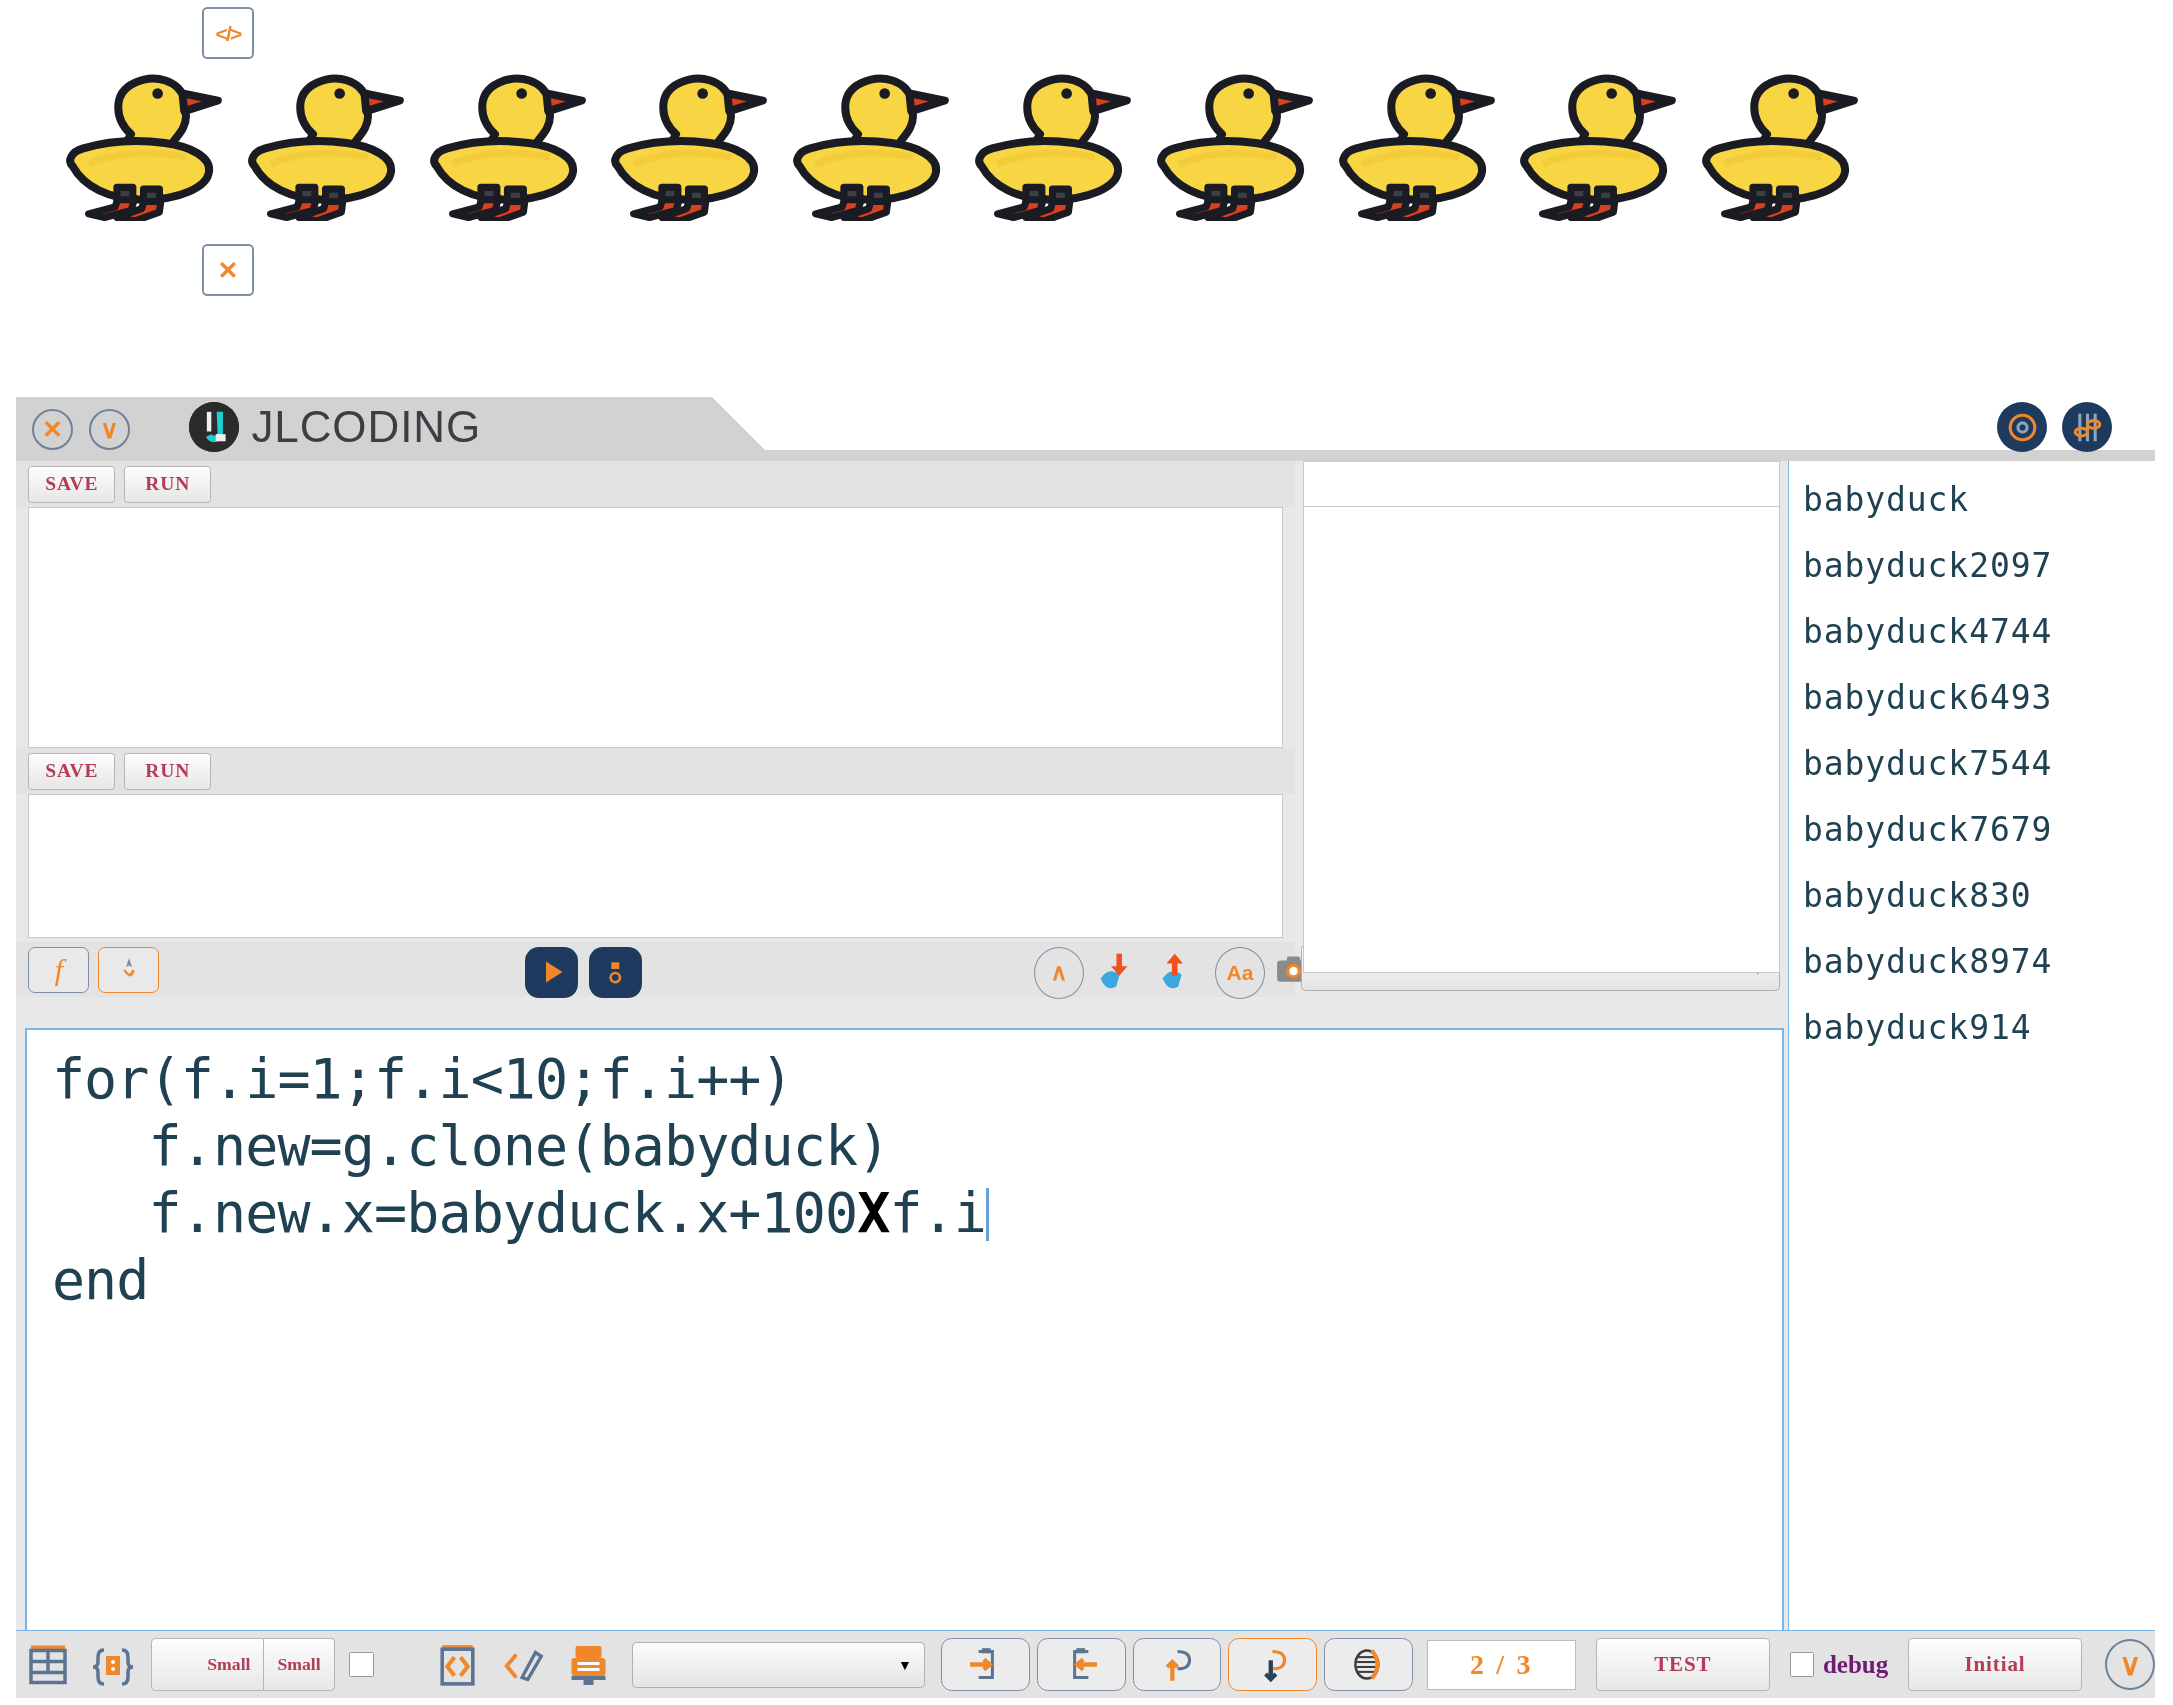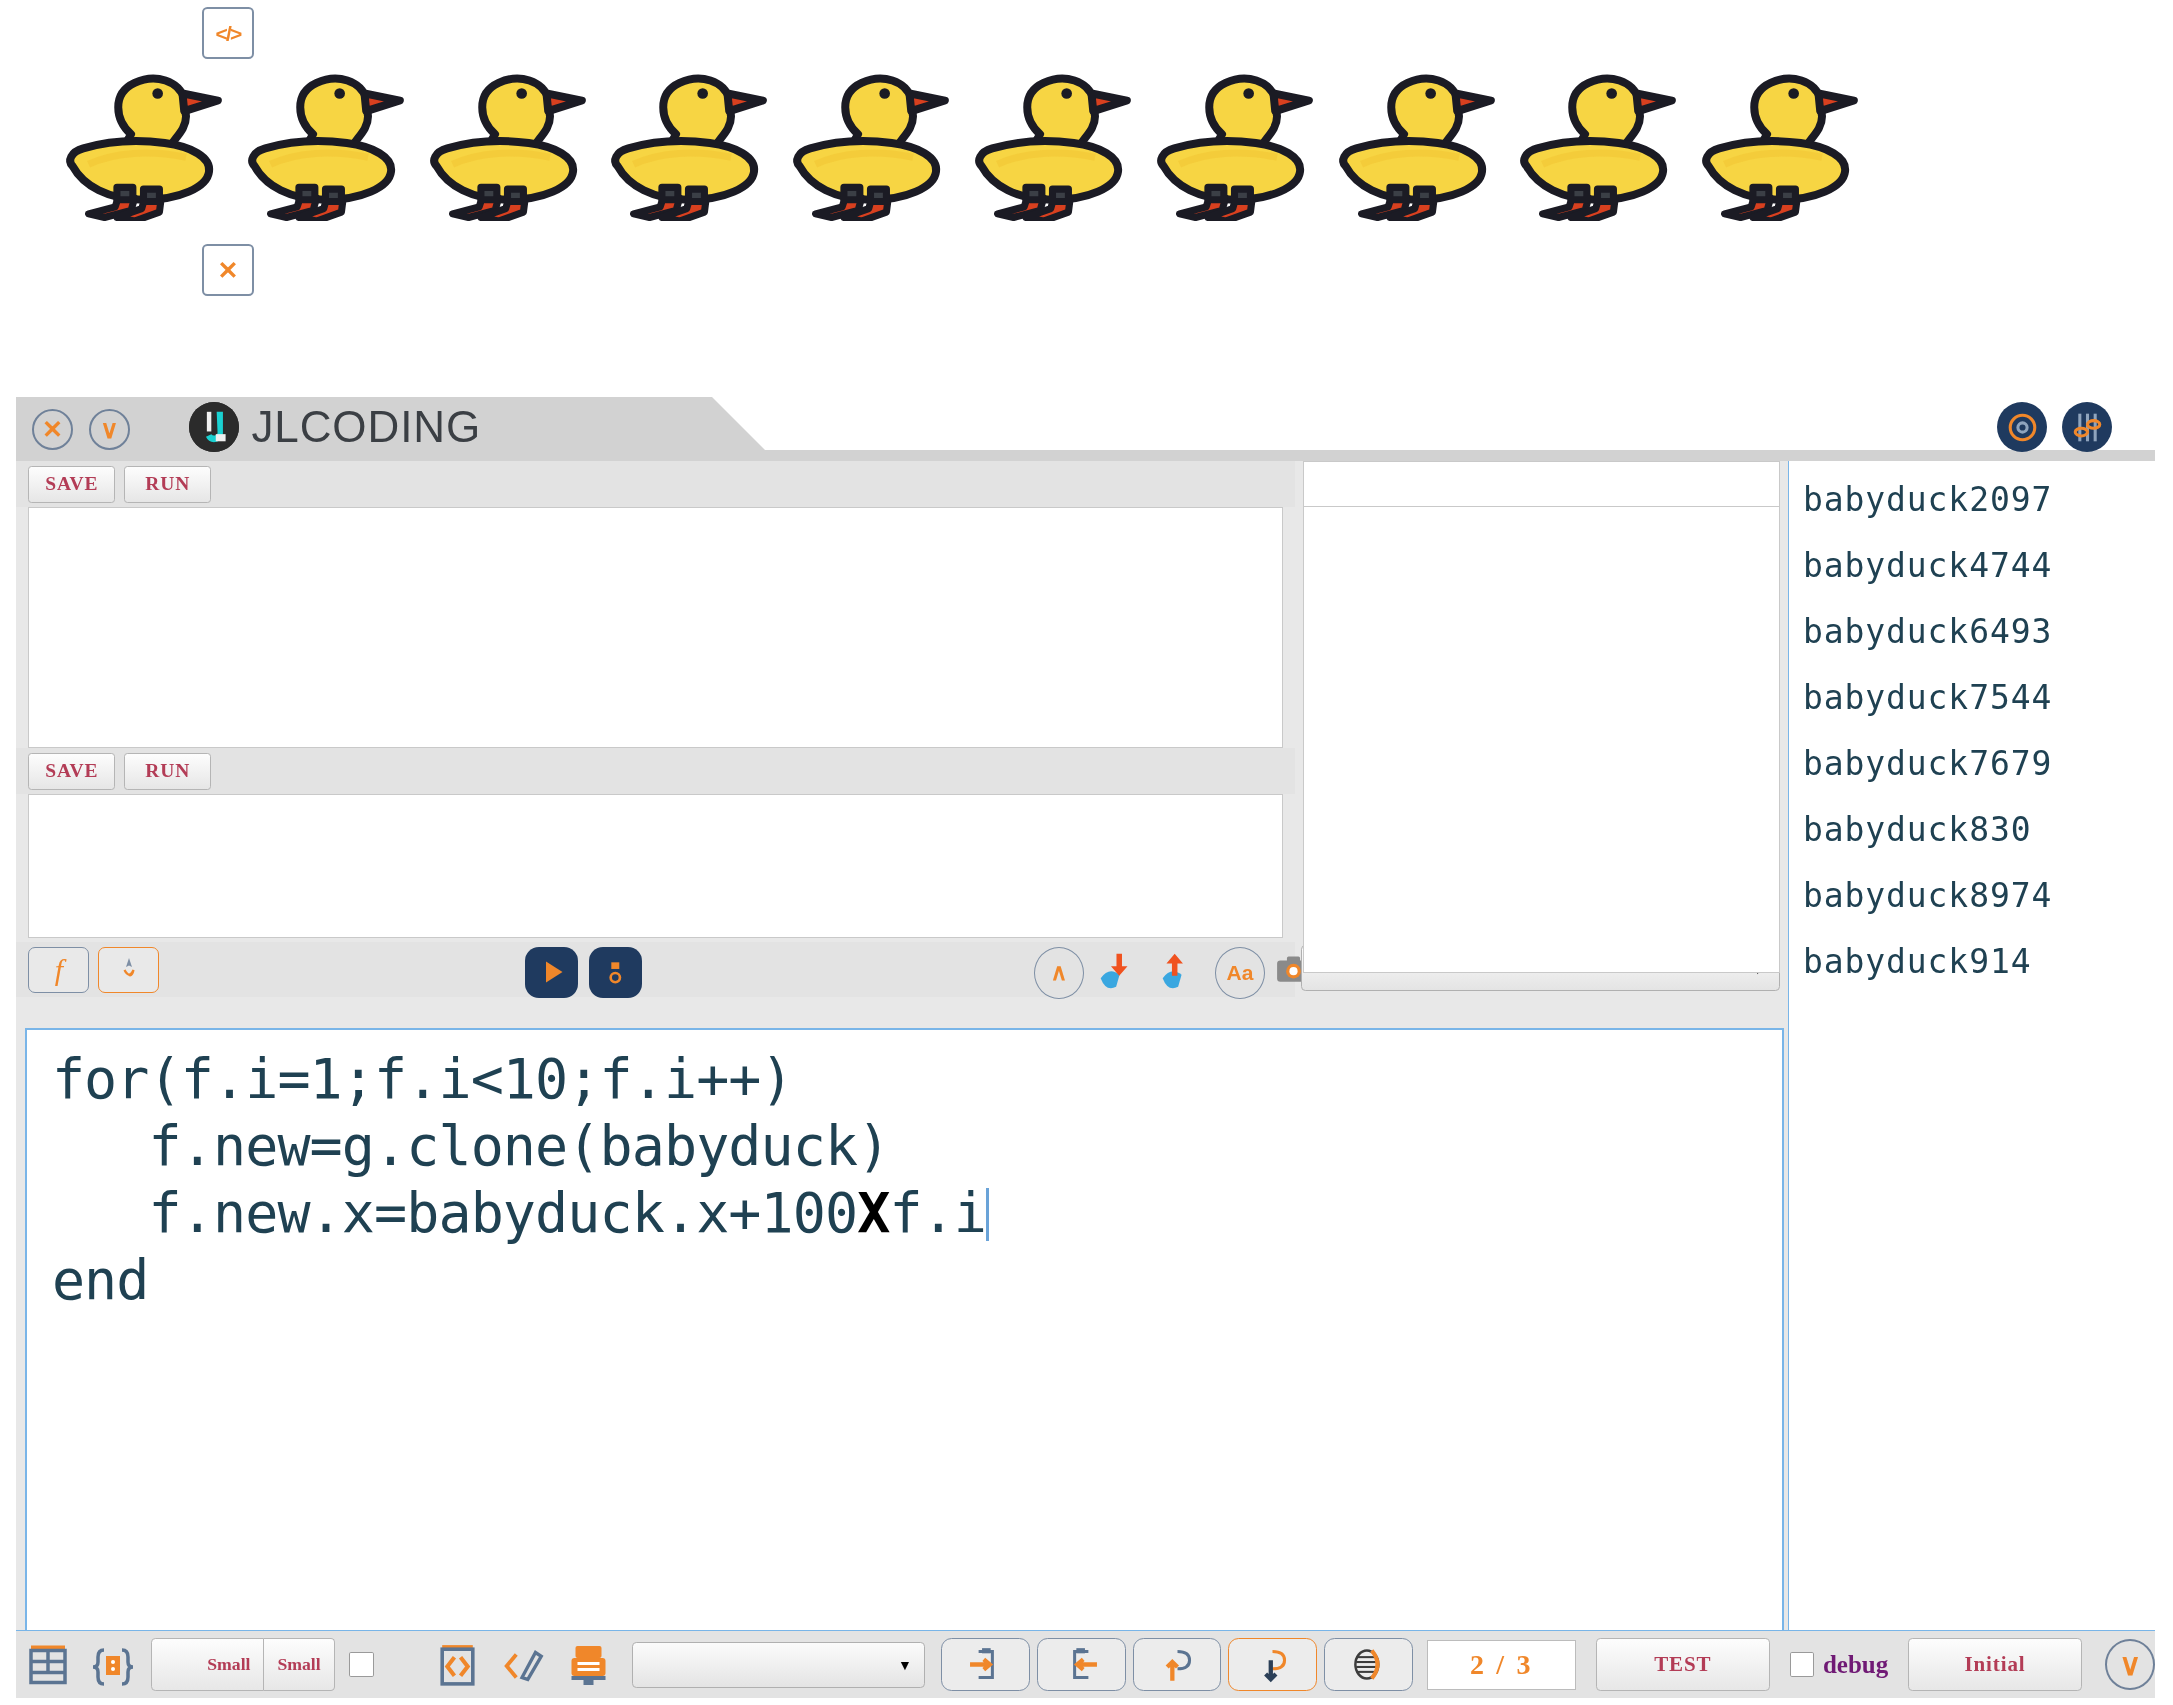--- a/index.html
+++ b/index.html
@@ -480,20 +480,21 @@
 end</div>
       </div>
     </div>
 
     <div id="mid-col">
       <div id="mid-top"></div>
       <div id="mid-main"></div>
     </div>
 
     <div id="right-col">
+        <div class="lrow">babyduck</div>
         <div class="lrow">babyduck2097</div>
         <div class="lrow">babyduck4744</div>
         <div class="lrow">babyduck6493</div>
         <div class="lrow">babyduck7544</div>
         <div class="lrow">babyduck7679</div>
         <div class="lrow">babyduck830</div>
         <div class="lrow">babyduck8974</div>
         <div class="lrow">babyduck914</div>
       </div>
   </div>

